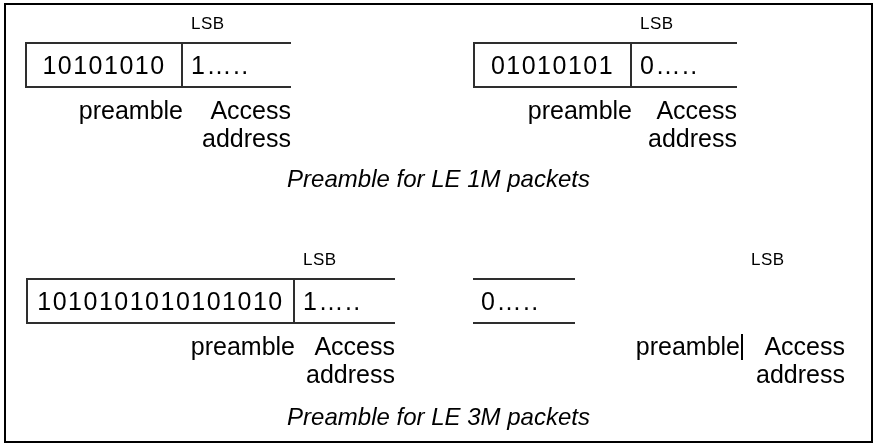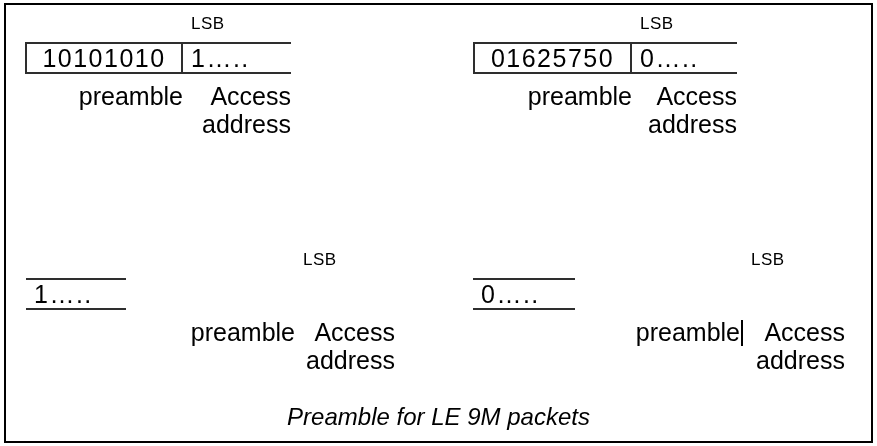--- a/index.html
+++ b/index.html
@@ -30,21 +30,21 @@
     margin-bottom: 8px;
     letter-spacing: 0.5px;
   }
   .d1 .lsb { margin-left: 166px; }
   .d2 .lsb { margin-left: 167px; }
   .d3 .lsb { margin-left: 277px; }
   .d4 .lsb { margin-left: 278px; }
 
   .cells { display: flex; }
   .cell {
-    height: 32px;
+    height: 46px;
     display: flex;
     align-items: center;
     font-size: 25px;
     letter-spacing: 1.5px;
     white-space: nowrap;
     text-align: right;
   }
   .preamble-cell {
     border: 2px solid #2e2e2e;
     justify-content: center;
@@ -108,36 +108,38 @@
       <div class="label access-label">
         <span>Access</span><br>
         <span>address</span>
       </div>
     </div>
   </div>
 
   <div class="diagram d2">
     <div class="lsb">LSB</div>
     <div class="cells">
-      <div class="cell preamble-cell">01625750</div>
+      <div class="cell preamble-cell">01010101</div>
       <div class="cell access-cell">0…..</div>
     </div>
     <div class="labels">
       <div class="label preamble-label">preamble</div>
       <div class="label access-label">
         <span>Access</span><br>
         <span>address</span>
       </div>
     </div>
   </div>
 
+  <div class="caption caption1">Preamble for LE 1M packets</div>
 
   <div class="diagram d3">
     <div class="lsb">LSB</div>
     <div class="cells">
+      <div class="cell preamble-cell">1010101010101010</div>
       <div class="cell access-cell">1…..</div>
     </div>
     <div class="labels">
       <div class="label preamble-label">preamble</div>
       <div class="label access-label">
         <span>Access</span><br>
         <span>address</span>
       </div>
     </div>
   </div>
@@ -149,14 +151,14 @@
     </div>
     <div class="labels">
       <div class="label preamble-label"><span>preamble</span><span class="caret"></span></div>
       <div class="label access-label">
         <span>Access</span><br>
         <span>address</span>
       </div>
     </div>
   </div>
 
-  <div class="caption caption2">Preamble for LE 9M packets</div>
+  <div class="caption caption2">Preamble for LE 3M packets</div>
 </div>
 
 </body></html>

